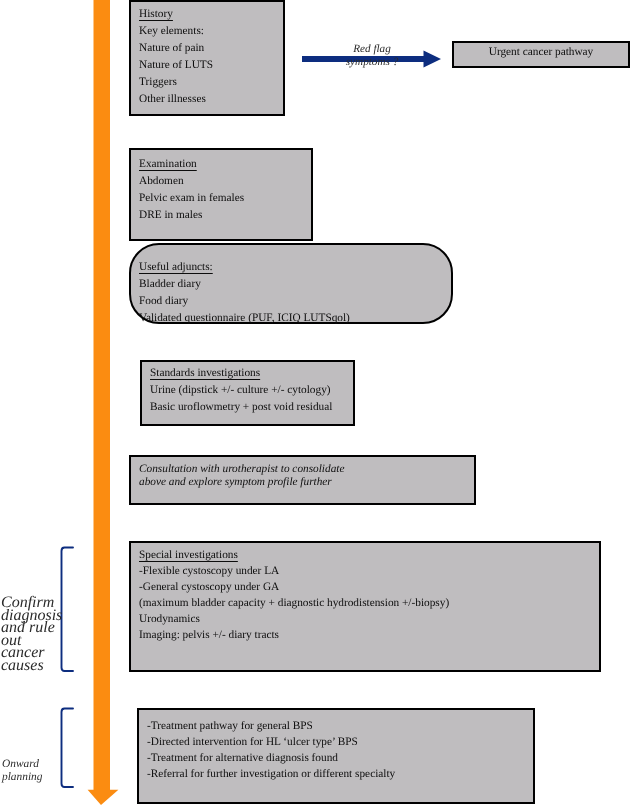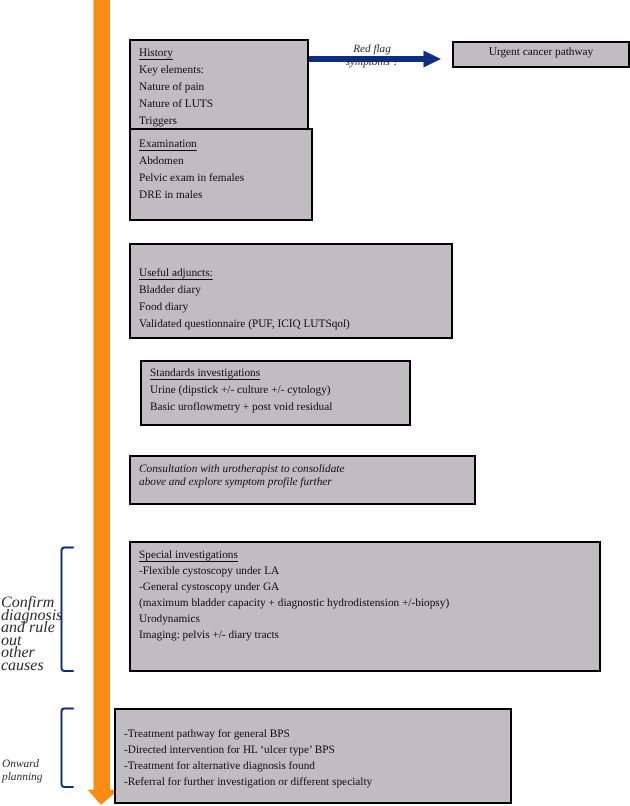--- a/index.html
+++ b/index.html
@@ -31,29 +31,29 @@
     font-style:italic;
     font-size:12px;
     color:#2b2b2b;
     line-height:15.4px;
     margin-top:24px;
   }
 
   .arrowsvg { position:absolute; left:0; top:0; pointer-events:none; }
 
   
-  #box0 { left:129px; top:0px;  width:180px; height:116px; padding:4px 0 0 8px;margin-top:39px; }
-  #box1 { left:129px; top:128px; width:184px; height:93px;  padding:6px 0 0 8px; }
-  #box2 { left:129px; top:243px; width:324px; height:96px;  padding:20px 0 0 8px; }
-  #box3 { left:140px; top:360px; width:271px; height:66px;  padding:3px 12px 0 8px; }
+  #box0 { left:129px; top:0px;  width:156px; height:116px; padding:4px 0 0 8px; }
+  #box1 { left:129px; top:148px; width:184px; height:93px;  padding:6px 0 0 8px; }
+  #box2 { left:129px; top:243px; width:324px; height:81px;  padding:14px 0 0 8px;border-radius:30px; }
+  #box3 { left:140px; top:360px; width:215px; height:66px;  padding:3px 12px 0 8px; }
   #box4 { left:129px; top:455px; width:347px; height:50px;  padding:6px 0 0 8px;font-style:italic; }
   #box4 .ln { line-height:13.3px; }
   #box5 { left:129px; top:541px; width:472px; height:131px; padding:4px 0 0 8px; }
   #box5 .ln { line-height:16.0px; }
-  #box6 { left:114px; top:708px; width:398px; height:96px;  padding:16px 0 0 8px; }
+  #box6 { left:137px; top:708px; width:398px; height:96px;  padding:8px 0 0 8px; }
   #box6 .ln { line-height:16.0px; }
 
   #urgentbox { left:452px; top:41px; width:178px; height:27px; padding:0; }
   #urgentbox .ln { text-align:center; line-height:18px; }
 
   #redflag { left:342px; top:19px; width:60px; text-align:center; font-size:11.2px; line-height:13.4px; }
   #side0 { left:1px; top:573px; width:58px; line-height:12.6px; font-size:16px; }
   #side1 { left:2px; top:734px; width:58px; line-height:12.6px; font-size:11.4px; }
 </style>
 </head>
@@ -80,21 +80,21 @@
   </div>
 
   <div class="box" id="urgentbox">
     <div class="ln">Urgent cancer pathway</div>
   </div>
 
   <div class="sidelabel" id="side0">
       <div class="ln">Confirm</div>
       <div class="ln">diagnosis</div>
       <div class="ln">and rule</div>
-      <div class="ln">out other</div>
+      <div class="ln">out cancer</div>
       <div class="ln">causes</div>
     </div>
   <div class="sidelabel" id="side1">
       <div class="ln">Onward</div>
       <div class="ln">planning</div>
     </div>
 
   <div class="box" id="box0">
       <div class="ln u">History</div>
       <div class="ln">Key elements:</div>

